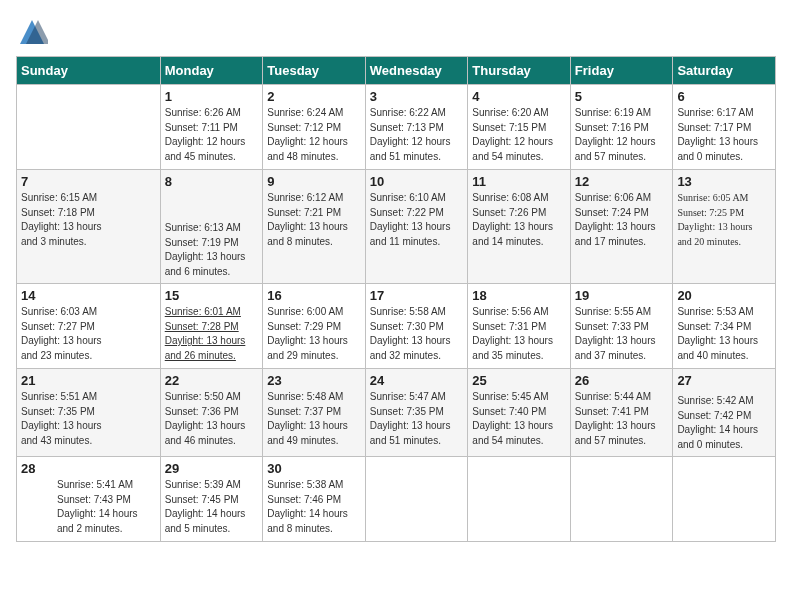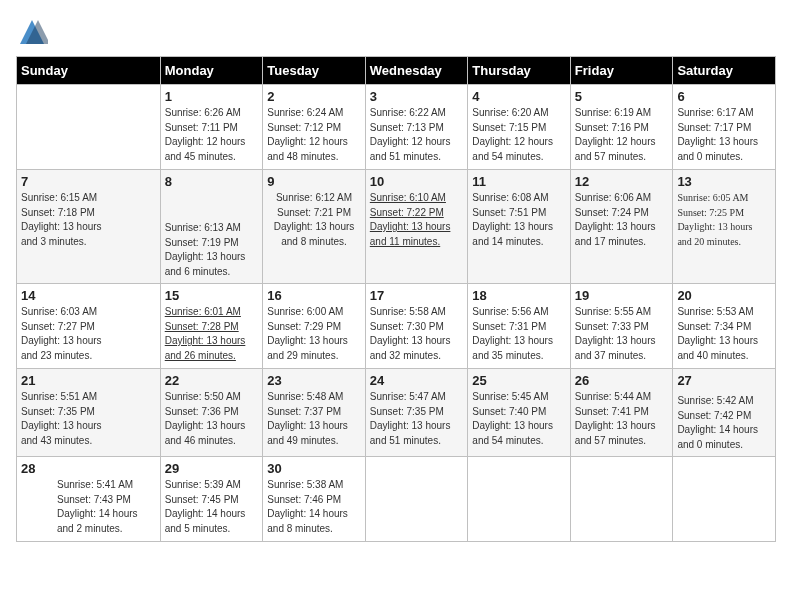--- a/index.html
+++ b/index.html
@@ -33,21 +33,21 @@
     .location {
       font-size: 15px;
       color: #444;
     }
     table {
       width: 100%;
       border-collapse: collapse;
       font-size: 11px;
     }
     thead tr th {
-      background-color: #000000;
+      background-color: #0f766e;
       color: #fff;
       padding: 6px 4px;
       text-align: left;
       font-size: 13px;
       font-weight: bold;
       border: 1px solid #c0c0c0;
     }
     tbody tr td {
       border: 1px solid #c0c0c0;
       vertical-align: top;
@@ -164,36 +164,36 @@
         </td>
         <td>
           <span class="day-number">8</span>
           <div class="day-info" style="white-space: pre-line; margin-top: 32px;">Sunrise: 6:13 AM
 Sunset: 7:19 PM
 Daylight: 13 hours
 and 6 minutes.</div>
         </td>
         <td>
           <span class="day-number">9</span>
-          <div class="day-info" style="white-space: pre-line; text-align: center;">Sunrise: 6:12 AM
+          <div class="day-info" style="white-space: pre-line;">Sunrise: 6:12 AM
 Sunset: 7:21 PM
 Daylight: 13 hours
 and 8 minutes.</div>
         </td>
         <td>
           <span class="day-number">10</span>
-          <div class="day-info" style="white-space: pre-line; text-decoration: underline;">Sunrise: 6:10 AM
+          <div class="day-info" style="white-space: pre-line;">Sunrise: 6:10 AM
 Sunset: 7:22 PM
 Daylight: 13 hours
 and 11 minutes.</div>
         </td>
         <td>
           <span class="day-number">11</span>
           <div class="day-info" style="white-space: pre-line;">Sunrise: 6:08 AM
-Sunset: 7:51 PM
+Sunset: 7:26 PM
 Daylight: 13 hours
 and 14 minutes.</div>
         </td>
         <td>
           <span class="day-number">12</span>
           <div class="day-info" style="white-space: pre-line;">Sunrise: 6:06 AM
 Sunset: 7:24 PM
 Daylight: 13 hours
 and 17 minutes.</div>
         </td>

